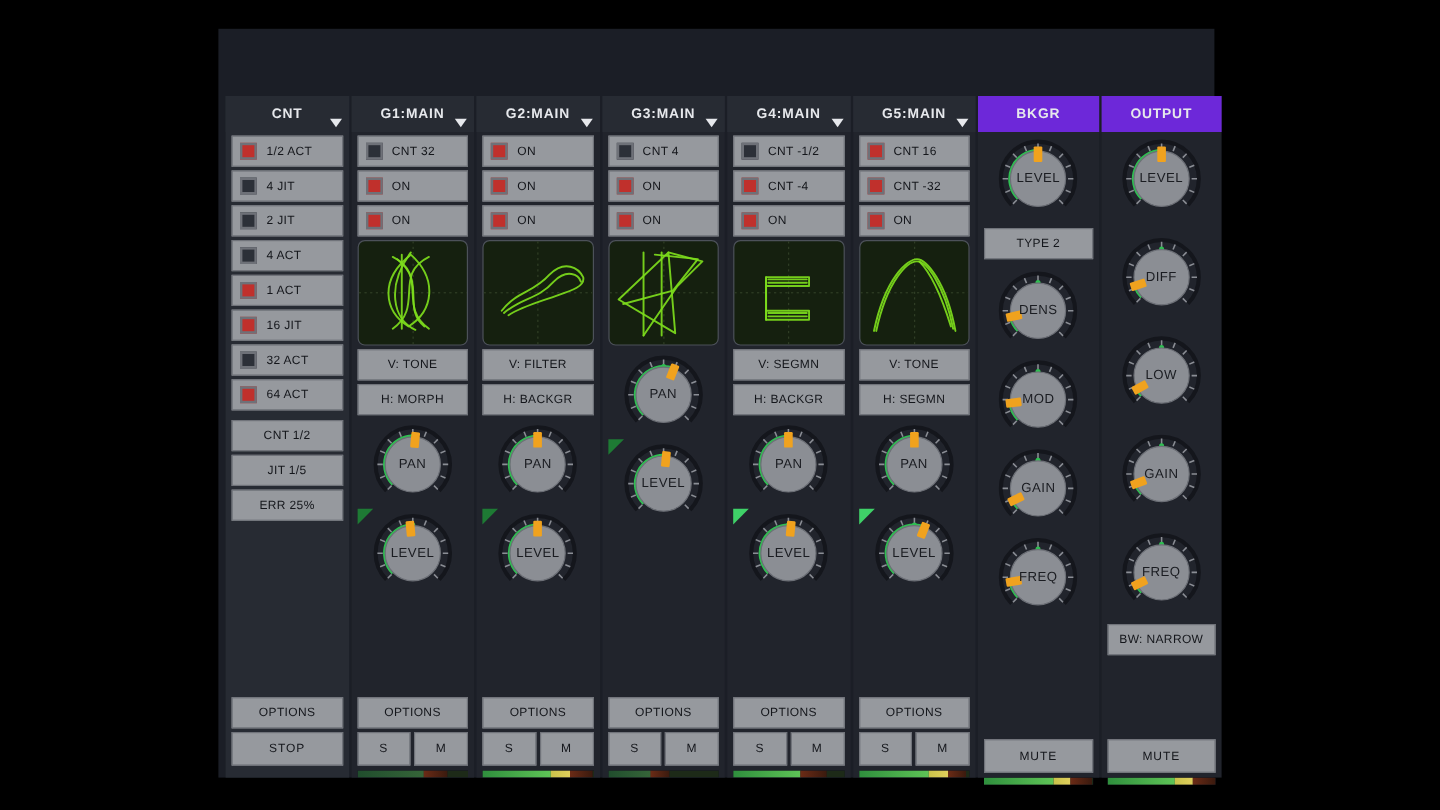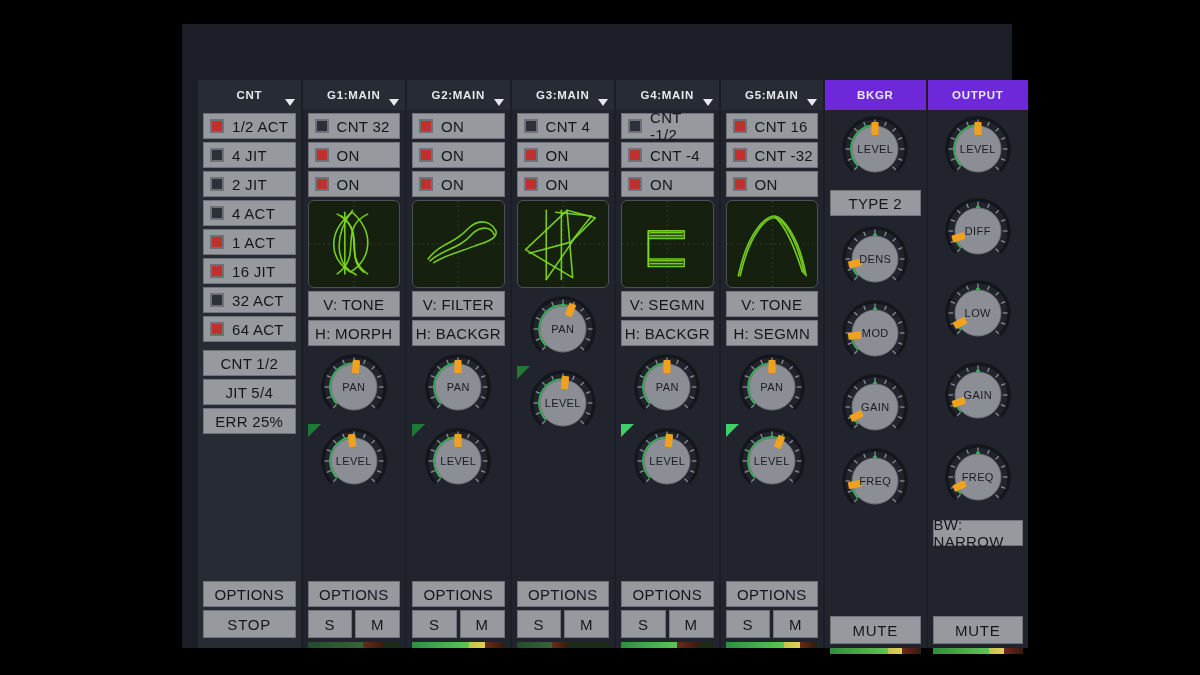--- a/index.html
+++ b/index.html
@@ -22,21 +22,21 @@
   .hdr-btns{ display:flex; height:56px; align-items:center; gap:2px; padding:4px 0 4px 2px;}
   .hdr-btn{
     width:68px; height:48px; background:#96999e; color:#12141a;
     display:flex; align-items:center; justify-content:center;
     font-size:12px; font-weight:bold; letter-spacing:.6px;
     border:1px solid #6f7277;
   }
   .hdr-btn.more{ background:#1b1e26; color:#f0a21e; border-color:#1b1e26; width:72px; }
 
   
-  .cols{ position:absolute; left:16px; top:56px; width:830px; height:568px; display:flex; }
+  .cols{ position:absolute; left:6px; top:56px; width:830px; height:568px; display:flex; }
   .col{ position:relative; height:568px; background:#1b1e26; }
   .col + .col{ margin-left:2px; }
   .col.cnt   { width:103px; background:#272b33; }
   .col.grp   { width:103px; background:#21242c; }
   .col.bkgr  { width:101px; background:#21242c; }
   .col.out   { width:101px; background:#21242c; }
 
   .col-head{
     height:30px; background:#6d28d9; color:#e6e8ec;
     display:flex; align-items:center; justify-content:center; position:relative;
@@ -47,21 +47,21 @@
     position:absolute; right:6px; bottom:4px;
     width:0;height:0;border-left:5px solid transparent;border-right:5px solid transparent;
     border-top:7px solid #e6e8ec;
   }
   .col-body{ position:relative; height:538px; padding:0 5px; }
 
   
   .btn{
     background:#96999e; color:#14161b; border:1px solid #70737a;
     height:26px; display:flex; align-items:center; justify-content:center;
-    font-size:15px; letter-spacing:.3px; width:100%;
+    font-size:10px; letter-spacing:.3px; width:100%;
   }
   .btn.b{ font-weight:normal; letter-spacing:.8px; }
   .btn.tog{ justify-content:flex-start; padding-left:6px; }
   .led{
     width:14px;height:14px;background:#2c3038;border:2px solid #6e7178;
     margin-right:8px; flex:0 0 auto;
   }
   .led.on{ background:#c0302c; }
 
   .stack > *{ margin-bottom:3px; }
@@ -143,21 +143,21 @@
           <span class="led "></span>
           <span>32 ACT</span>
         </div>
             <div class="btn tog">
           <span class="led on"></span>
           <span>64 ACT</span>
         </div>
     </div>
     <div class="stack" style="margin-top:8px;">
       <div class="btn">CNT 1/2</div>
-            <div class="btn">JIT 5/4</div>
+            <div class="btn">JIT 1/5</div>
             <div class="btn">ERR 25%</div>
     </div>
     <div class="bot">
       <div class="btn options-row">OPTIONS</div>
       <div class="btn b" style="height:28px;">STOP</div>
       <div class="meter" style="visibility:hidden">
               <div class="mdim"></div>
             </div>
     </div>
   </div>

